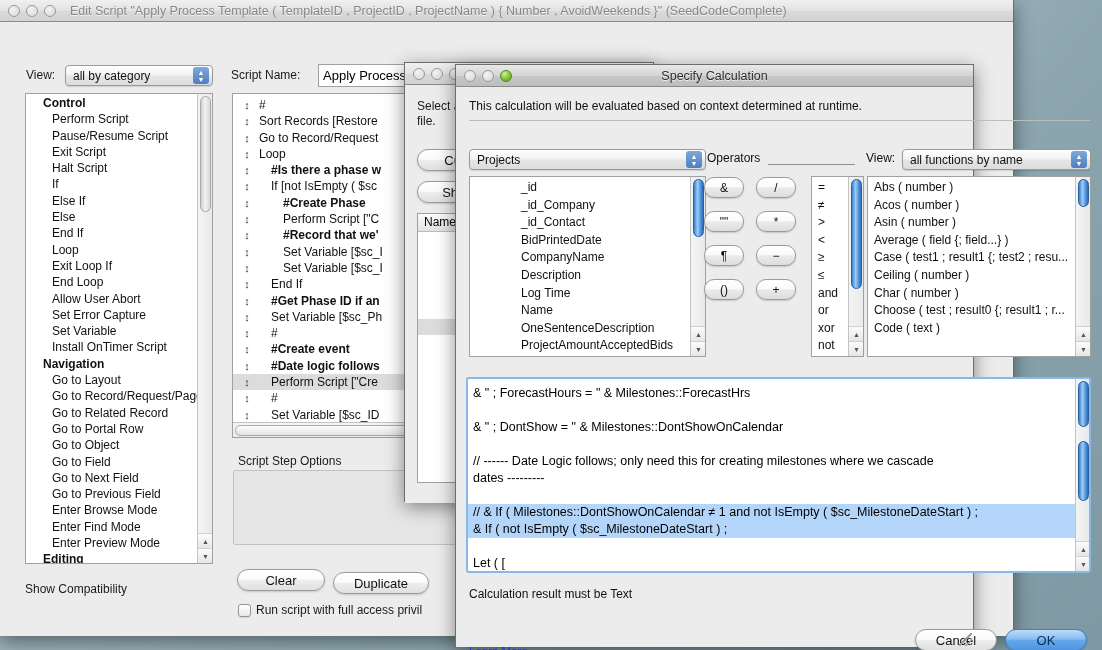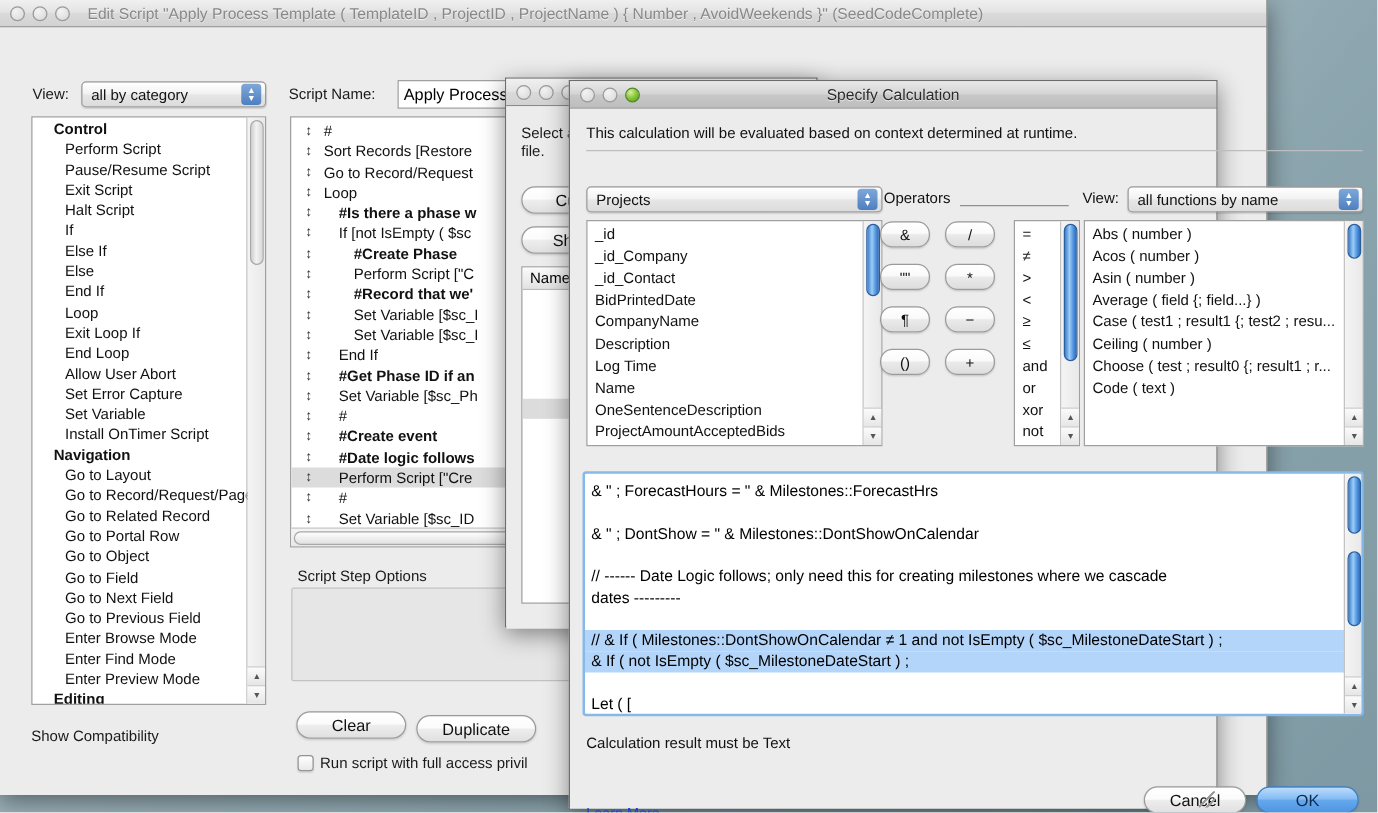--- a/index.html
+++ b/index.html
@@ -456,21 +456,21 @@
       <div style="position:absolute; left:410px; top:64px; font-size:12px; color:#111;">View:</div>
       <div class="popup" style="position:absolute; left:446px; top:62px; width:189px;">
         <span>all functions by name</span>
         <span class="arrows">
             <span>▲</span>
             <span>▼</span>
           </span>
       </div>
 
       <div class="listbox" style="position:absolute; left:13px; top:89px; width:237px; height:181px;">
-        <div id="fields-rows" style="padding-top:2px;">
+        <div id="fields-rows" style="padding-top:2px;padding-left:45px;">
             <div class="li" style="height: 17.6px; line-height: 17.6px;">_id</div>
             <div class="li" style="height: 17.6px; line-height: 17.6px;">_id_Company</div>
             <div class="li" style="height: 17.6px; line-height: 17.6px;">_id_Contact</div>
             <div class="li" style="height: 17.6px; line-height: 17.6px;">BidPrintedDate</div>
             <div class="li" style="height: 17.6px; line-height: 17.6px;">CompanyName</div>
             <div class="li" style="height: 17.6px; line-height: 17.6px;">Description</div>
             <div class="li" style="height: 17.6px; line-height: 17.6px;">Log Time</div>
             <div class="li" style="height: 17.6px; line-height: 17.6px;">Name</div>
             <div class="li" style="height: 17.6px; line-height: 17.6px;">OneSentenceDescription</div>
             <div class="li" style="height: 17.6px; line-height: 17.6px;">ProjectAmountAcceptedBids</div>
@@ -520,20 +520,21 @@
       </div>
 
       <div class="listbox" style="position:absolute; left:411px; top:89px; width:224px; height:181px;">
         <div id="fn-rows" style="padding-top:2px;">
             <div class="li" style="height: 17.6px; line-height: 17.6px;">Abs ( number )</div>
             <div class="li" style="height: 17.6px; line-height: 17.6px;">Acos ( number )</div>
             <div class="li" style="height: 17.6px; line-height: 17.6px;">Asin ( number )</div>
             <div class="li" style="height: 17.6px; line-height: 17.6px;">Average ( field {; field...} )</div>
             <div class="li" style="height: 17.6px; line-height: 17.6px;">Case ( test1 ; result1 {; test2 ; resu...</div>
             <div class="li" style="height: 17.6px; line-height: 17.6px;">Ceiling ( number )</div>
+            <div class="li" style="height: 17.6px; line-height: 17.6px;">Char ( number )</div>
             <div class="li" style="height: 17.6px; line-height: 17.6px;">Choose ( test ; result0 {; result1 ; r...</div>
             <div class="li" style="height: 17.6px; line-height: 17.6px;">Code ( text )</div>
           </div>
         <div class="vscroll">
           <div class="thumb blue" style="top:2px; height:28px;"></div>
           <div class="btns">
             <div>▲</div>
             <div>▼</div>
           </div>
         </div>

